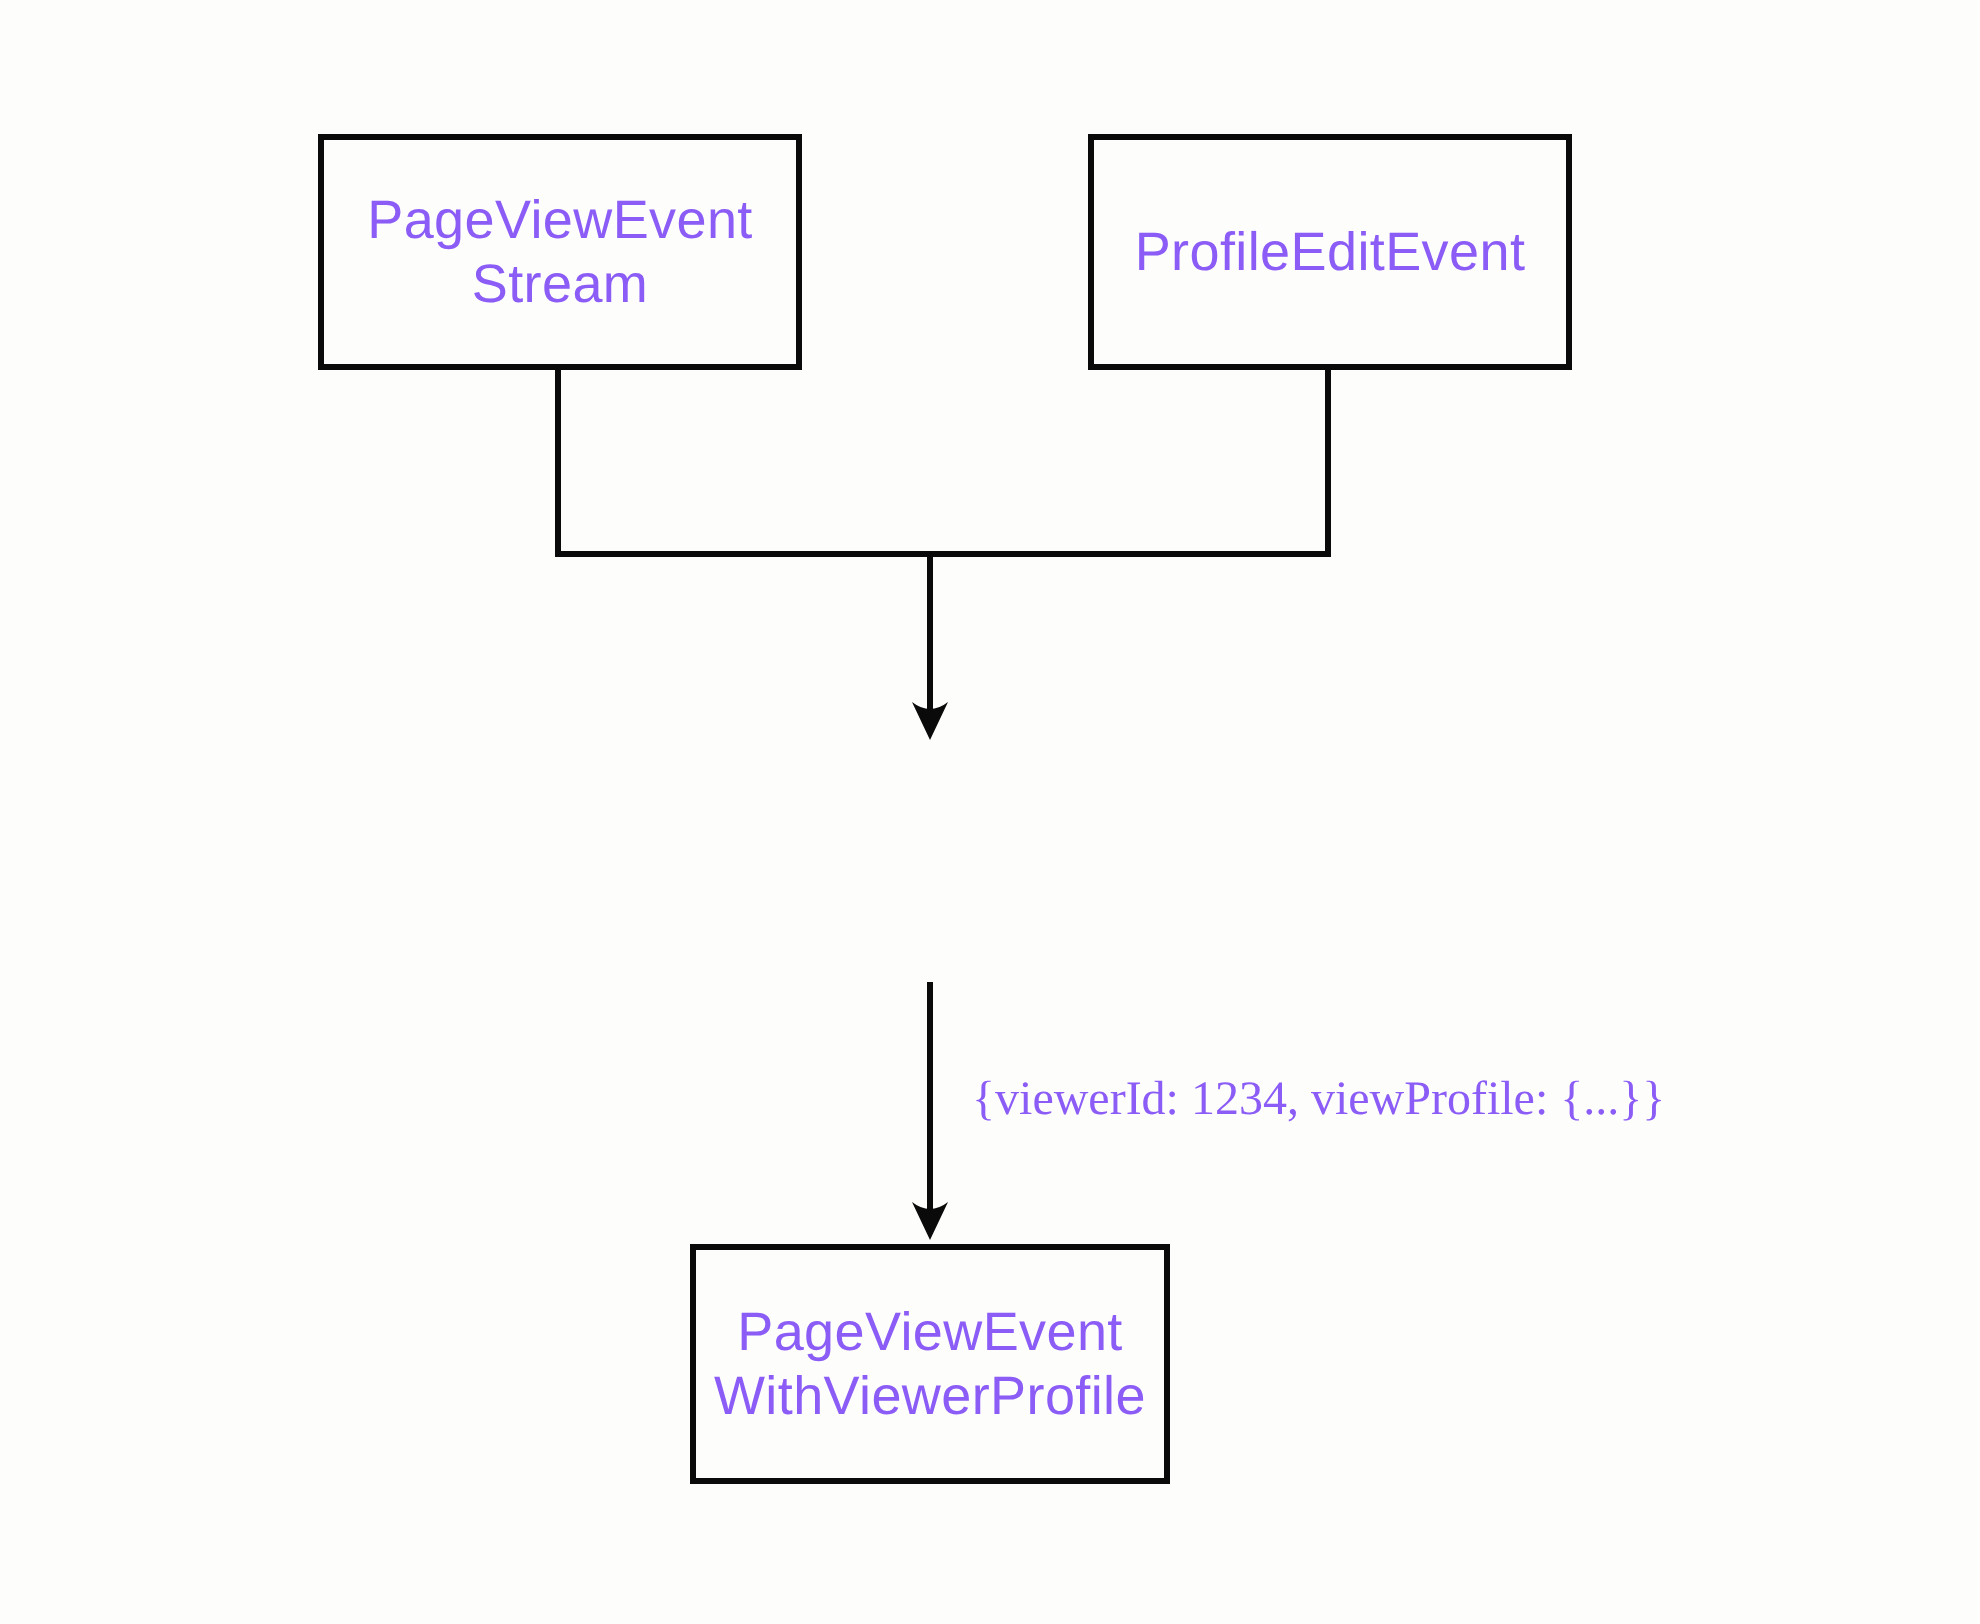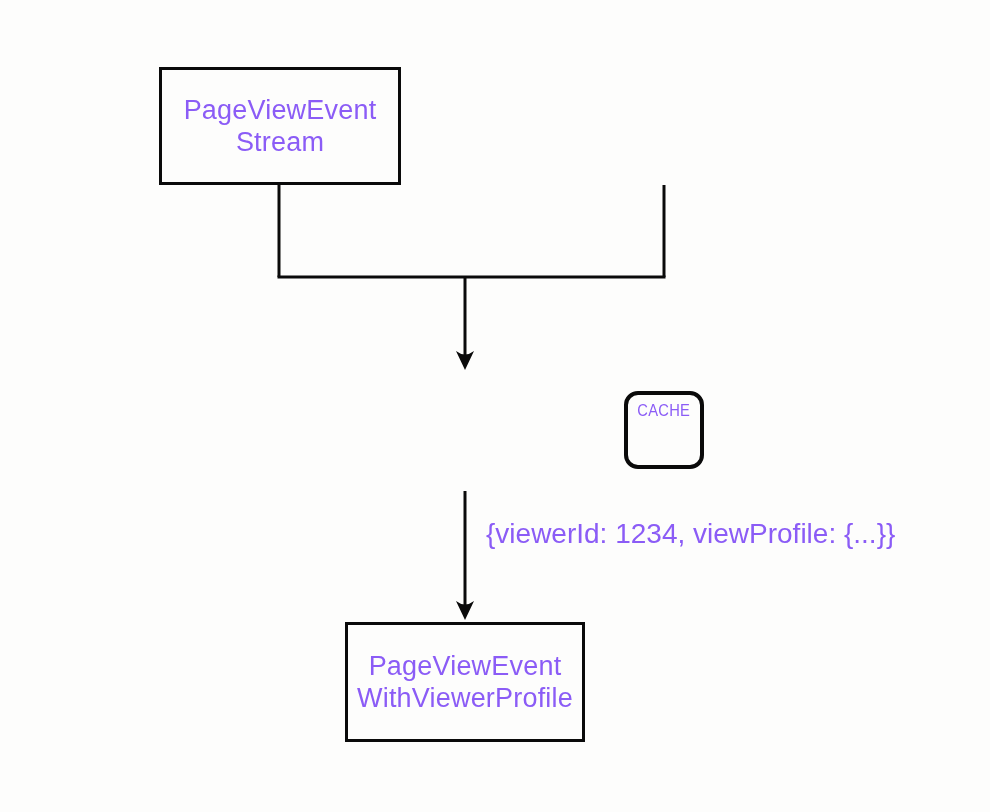--- a/index.html
+++ b/index.html
@@ -61,24 +61,25 @@
   }
   .cache-label {
     font-size: 16px;
     letter-spacing: 0.3px;
     transform: scaleX(0.92);
     transform-origin: center top;
   }
   .edge-label {
     position: absolute;
     left: 486px;
-    top: 520px;
-    font-size: 28px;
+    top: 536px;
+    font-size: 24px;
     line-height: 28px;
     white-space: nowrap;
+    font-family: Liberation Serif, serif;
   }
 </style>
 </head>
 <body>
 
 <div class="canvas">
 
   <svg class="edges-svg" viewBox="0 0 990 812" xmlns="http://www.w3.org/2000/svg">
 
     <path d="M279,185 L279,277" stroke="#0a0a0a" stroke-width="3" fill="none"></path>
@@ -92,25 +93,25 @@
 
     <path d="M465,491 L465,606" stroke="#0a0a0a" stroke-width="3" fill="none"></path>
     <path d="M465,620 L456,601 Q465,608 474,601 Z" fill="#0a0a0a"></path>
   </svg>
 
   <div class="node node-pvestream">
     <div class="node-label">PageViewEvent
 Stream</div>
   </div>
 
+  <div class="node node-profileedit">
+    <div class="node-label">ProfileEditEvent</div>
+  </div>
 
 
-  <div class="cache-badge">
-    <span class="cache-label">CACHE</span>
-  </div>
 
   <div class="edge-label">{viewerId: 1234, viewProfile: {...}}</div>
 
   <div class="node node-output">
     <div class="node-label">PageViewEvent
 WithViewerProfile</div>
   </div>
 
 </div>
 

